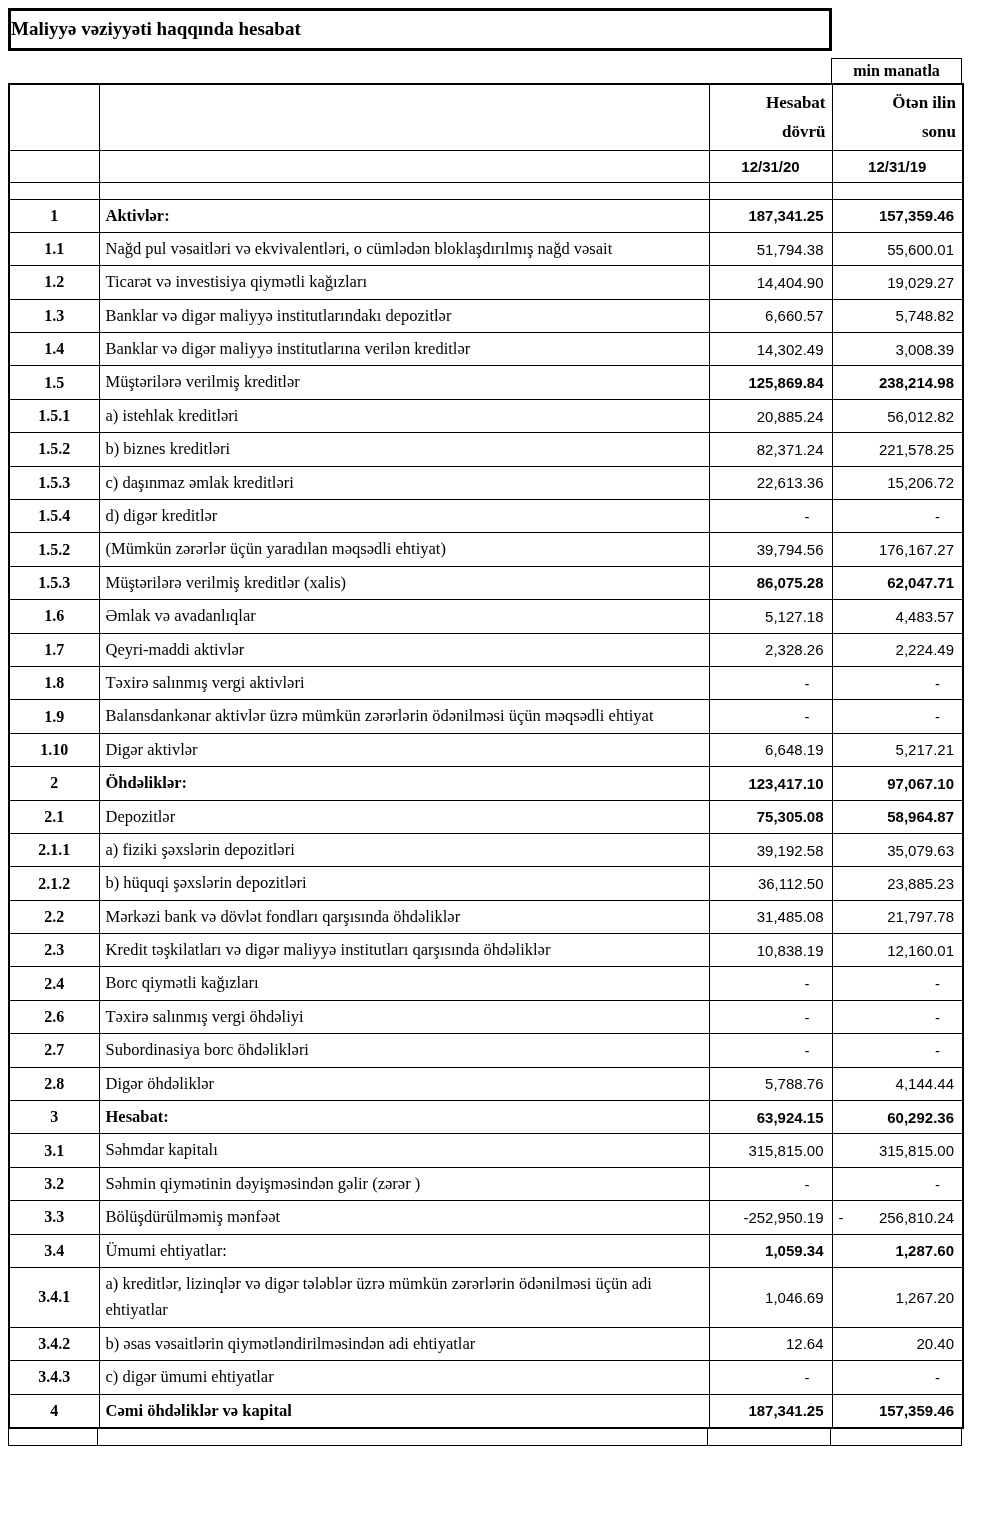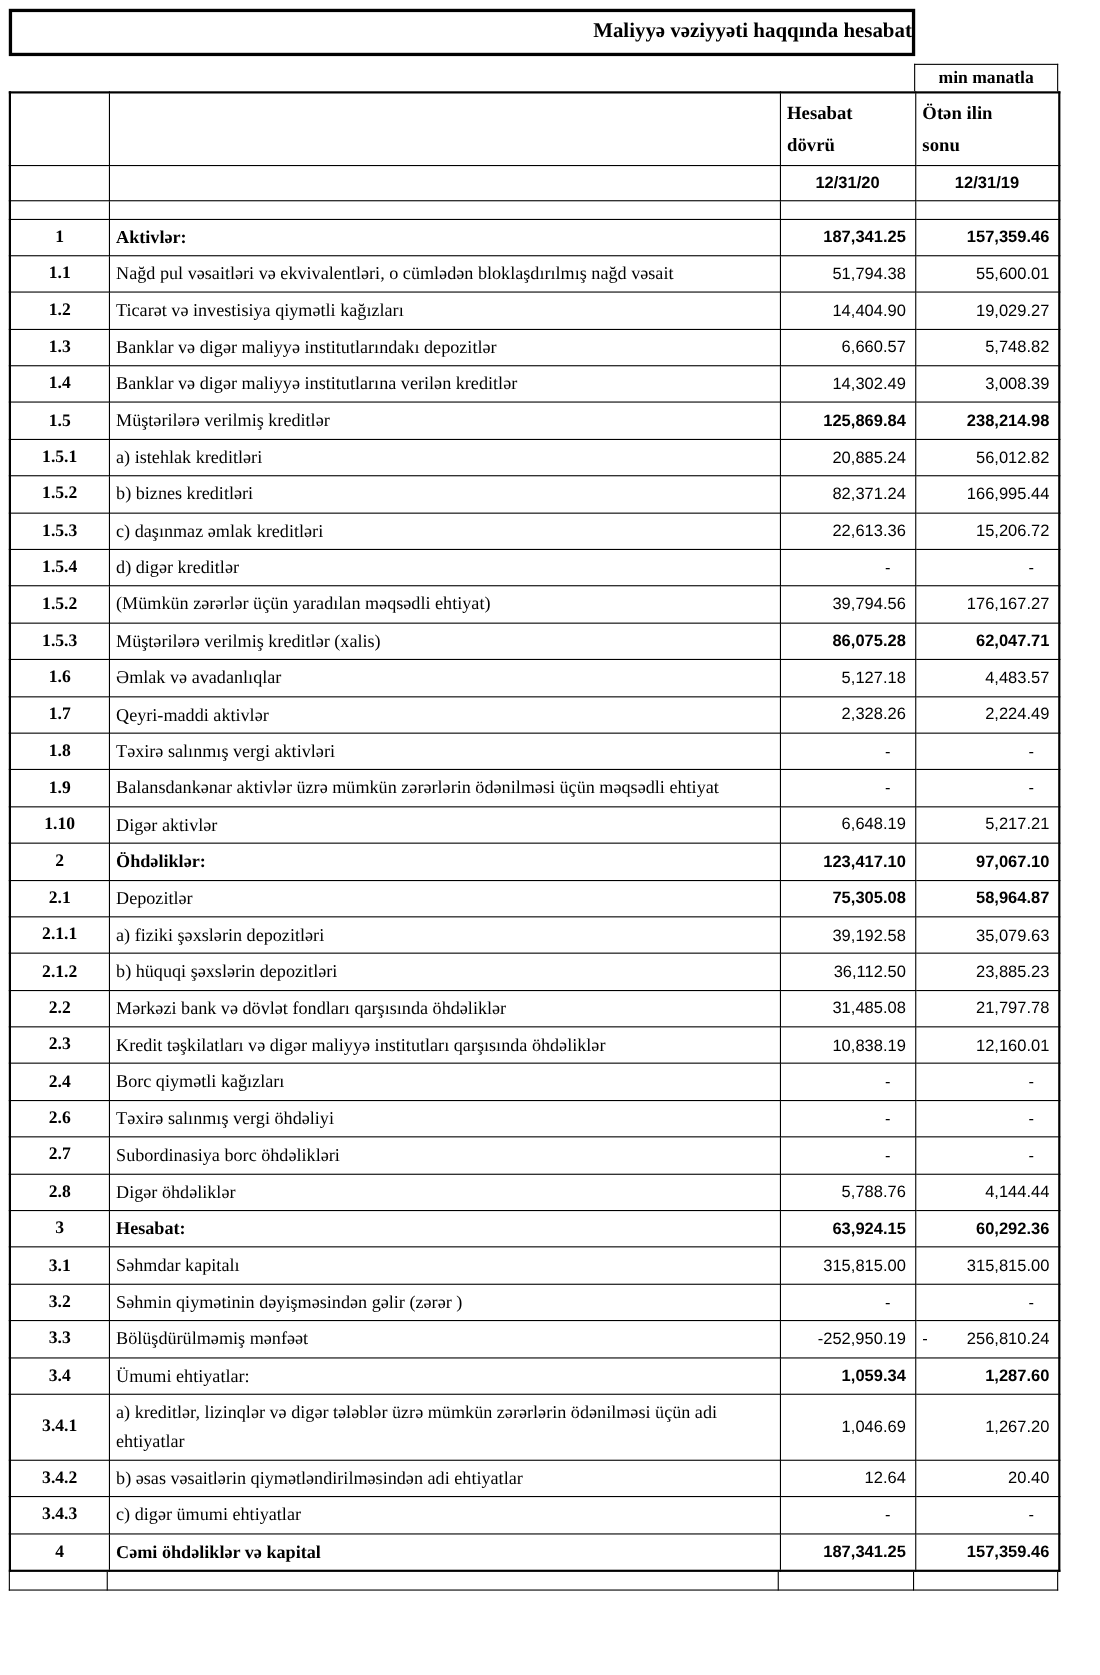--- a/index.html
+++ b/index.html
@@ -8,24 +8,24 @@
     width: 1000px;
     min-height: 1523px;
     font-family: "Liberation Serif", serif;
     color: #000;
   }
   .page { padding: 8px 8px 0 8px; }
 
   .title-box {
     width: 824px;
     border: 3px solid #000;
-    text-align: right;
+    text-align: left;
     font-weight: bold;
     font-size: 19px;
-    padding: 7px 0 8px 0;
+    padding: 7px 10px 8px 0;
   }
 
   .unit-row {
     width: 954px;
     display: flex;
     justify-content: flex-end;
     margin-top: 7px;
   }
   .unit-cell {
     width: 131px;
@@ -47,21 +47,21 @@
     border: 1px solid #000;
     height: 32px;
     padding: 2px 6px;
     vertical-align: middle;
     font-size: 16px;
   }
   .chead {
     height: 66px;
     font-weight: bold;
     font-size: 17px;
-    text-align: left;
+    text-align: right;
     white-space: pre-line;
     line-height: 1.75;
   }
   .cdate {
     height: 28px;
     font-family: "Liberation Sans", sans-serif;
     font-weight: bold;
     font-size: 15px;
     text-align: center;
     margin-left: 48px;
@@ -172,21 +172,21 @@
         <tr>
           <td class="cno">1.5.1</td>
           <td class="cdesc">a) istehlak kreditləri</td>
           <td class="cval">20,885.24</td>
           <td class="cval">56,012.82</td>
         </tr>
         <tr>
           <td class="cno">1.5.2</td>
           <td class="cdesc">b) biznes kreditləri</td>
           <td class="cval">82,371.24</td>
-          <td class="cval">166,995.44</td>
+          <td class="cval">221,578.25</td>
         </tr>
         <tr>
           <td class="cno">1.5.3</td>
           <td class="cdesc">c) daşınmaz əmlak kreditləri</td>
           <td class="cval">22,613.36</td>
           <td class="cval">15,206.72</td>
         </tr>
         <tr>
           <td class="cno">1.5.4</td>
           <td class="cdesc">d) digər kreditlər</td>

